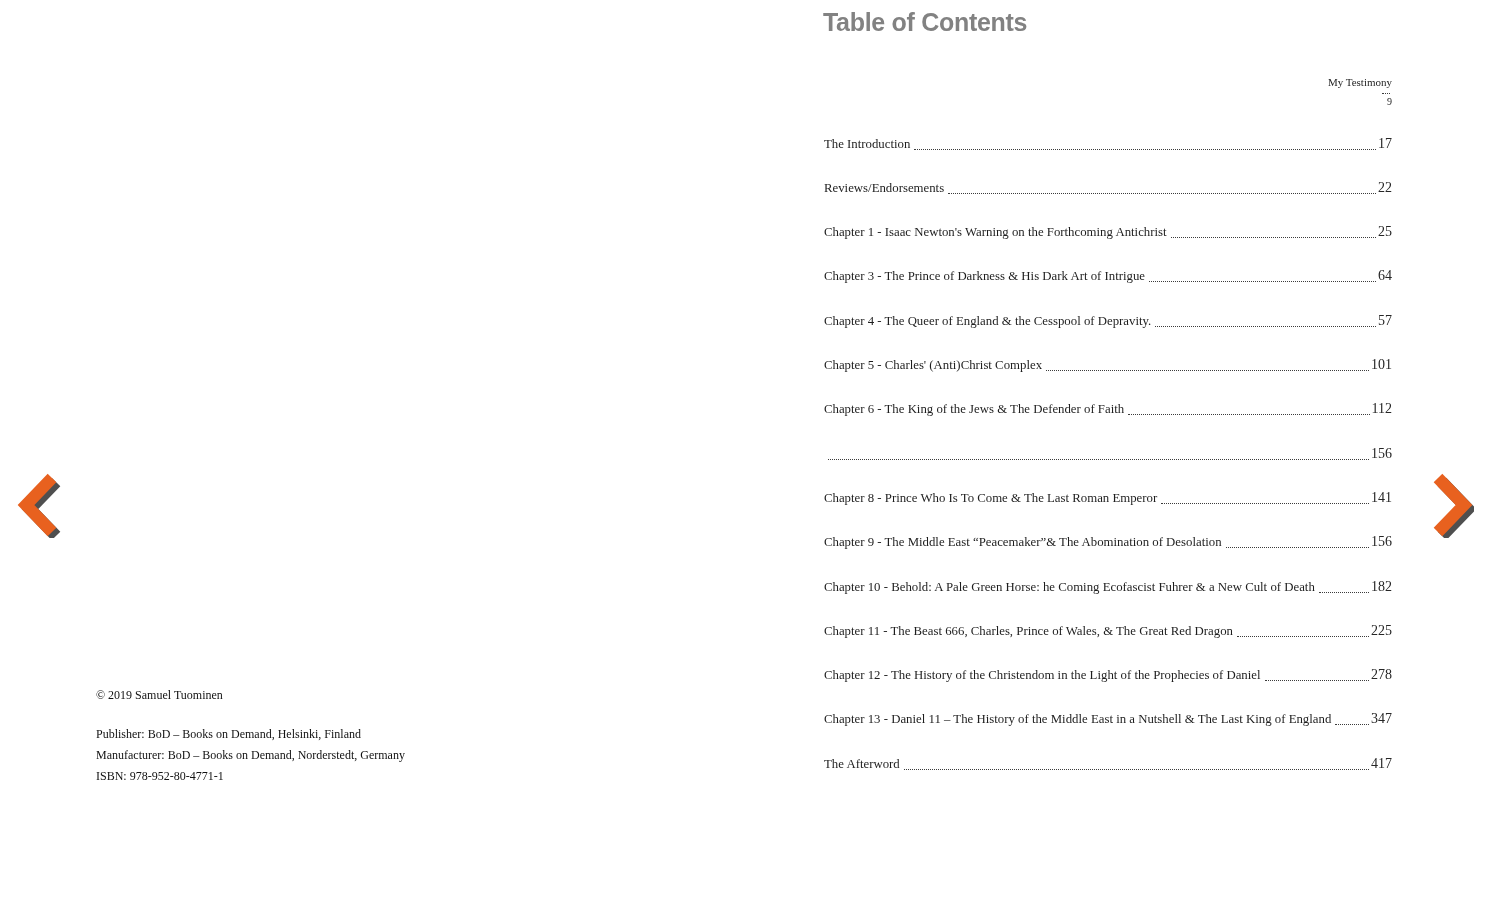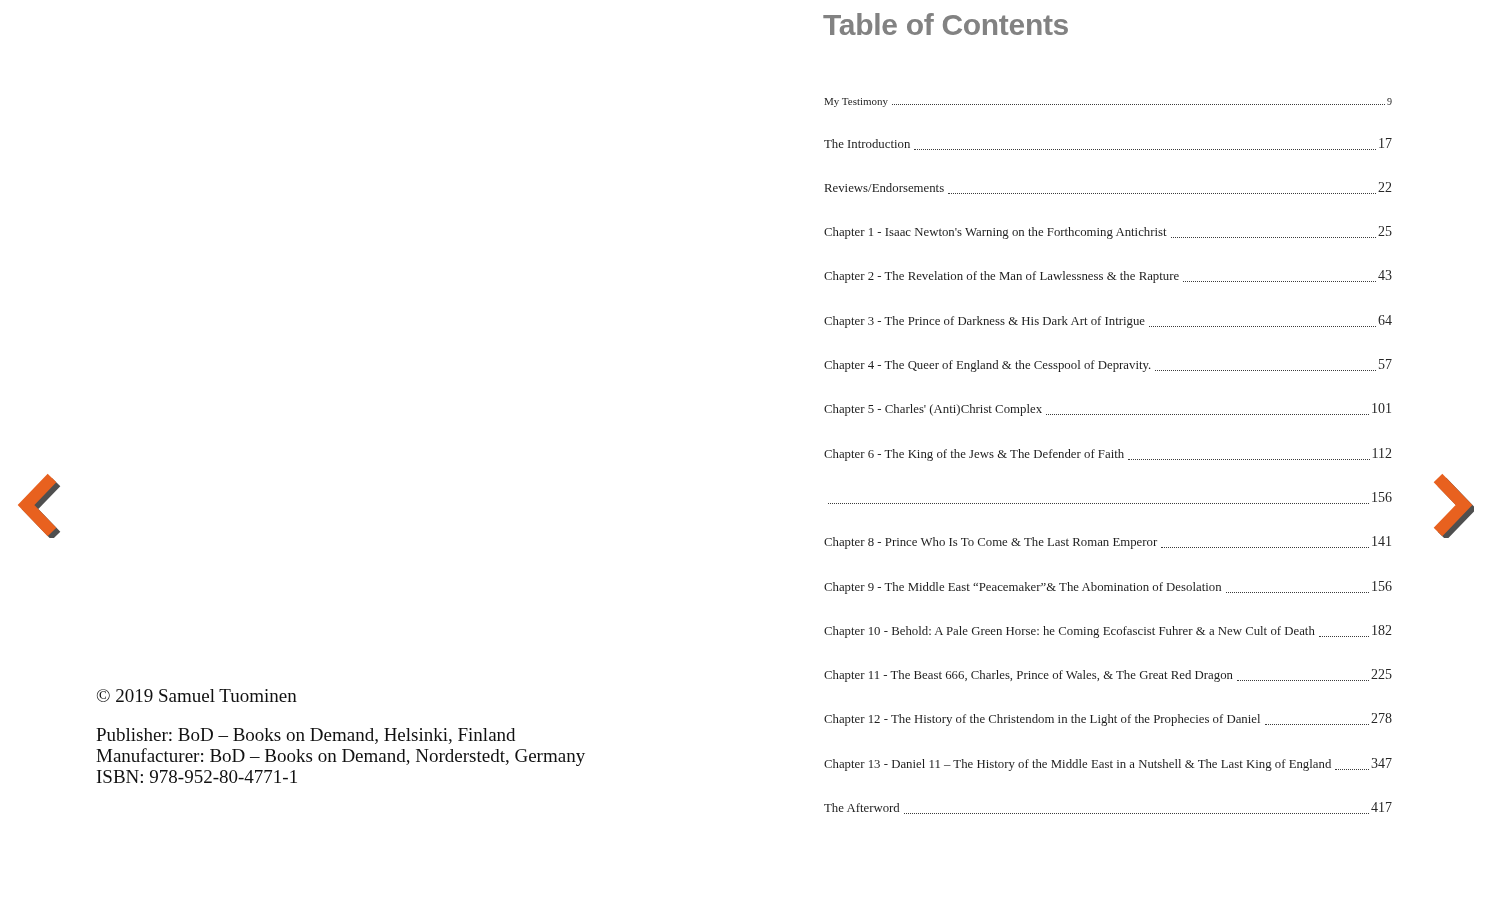--- a/index.html
+++ b/index.html
@@ -11,21 +11,21 @@
     overflow: hidden;
     font-family: "Liberation Serif", serif;
   }
 
   
   .toc-title {
     position: absolute;
     left: 823px; top: 8px;
     font-family: "Liberation Sans", sans-serif;
     font-weight: bold;
-    font-size: 30px;
+    font-size: 25px;
     letter-spacing: -0.3px;
     color: #828282;
   }
   .toc-list {
     position: absolute;
     left: 824px; top: 76px;
     width: 568px;
   }
   .toc-row {
     display: flex;
@@ -42,29 +42,29 @@
     min-width: 8px;
     border-bottom: 1.5px dotted #3c3c3c;
     margin: 0 2px 2px 4px;
     height: 1px;
   }
   .toc-row .toc-page {
     flex: 0 0 auto;
     font-size: 14px;
     color: #262626;
   }
-  .toc-row.first { font-size: 11px; }
+  .toc-row.first { font-size: 11px; flex-direction: column; }
   .toc-row.first .toc-page { font-size: 10px; }
 
   
   .copyright-block {
     position: absolute;
     left: 96px; top: 685px;
     font-family: "Liberation Serif", serif;
-    font-size: 19px;
+    font-size: 12px;
     line-height: 21px;
     color: #111111;
   }
   .copyright-line { margin-bottom: 18px; }
 
   
   .nav-arrow {
     position: absolute;
     top: 472px;
     width: 48px; height: 66px;
@@ -104,25 +104,20 @@
   </div>
       <div class="toc-row">
     <span class="toc-label">Reviews/Endorsements</span>
     <span class="toc-dots"></span>
     <span class="toc-page">22</span>
   </div>
       <div class="toc-row">
     <span class="toc-label">Chapter 1 - Isaac Newton's Warning on the Forthcoming Antichrist</span>
     <span class="toc-dots"></span>
     <span class="toc-page">25</span>
-  </div>
-      <div class="toc-row">
-    <span class="toc-label">Chapter 2 - The Revelation of the Man of Lawlessness &amp; the Rapture</span>
-    <span class="toc-dots"></span>
-    <span class="toc-page">43</span>
   </div>
       <div class="toc-row">
     <span class="toc-label">Chapter 3 - The Prince of Darkness &amp; His Dark Art of Intrigue</span>
     <span class="toc-dots"></span>
     <span class="toc-page">64</span>
   </div>
       <div class="toc-row">
     <span class="toc-label">Chapter 4 - The Queer of England &amp; the Cesspool of Depravity.</span>
     <span class="toc-dots"></span>
     <span class="toc-page">57</span>

